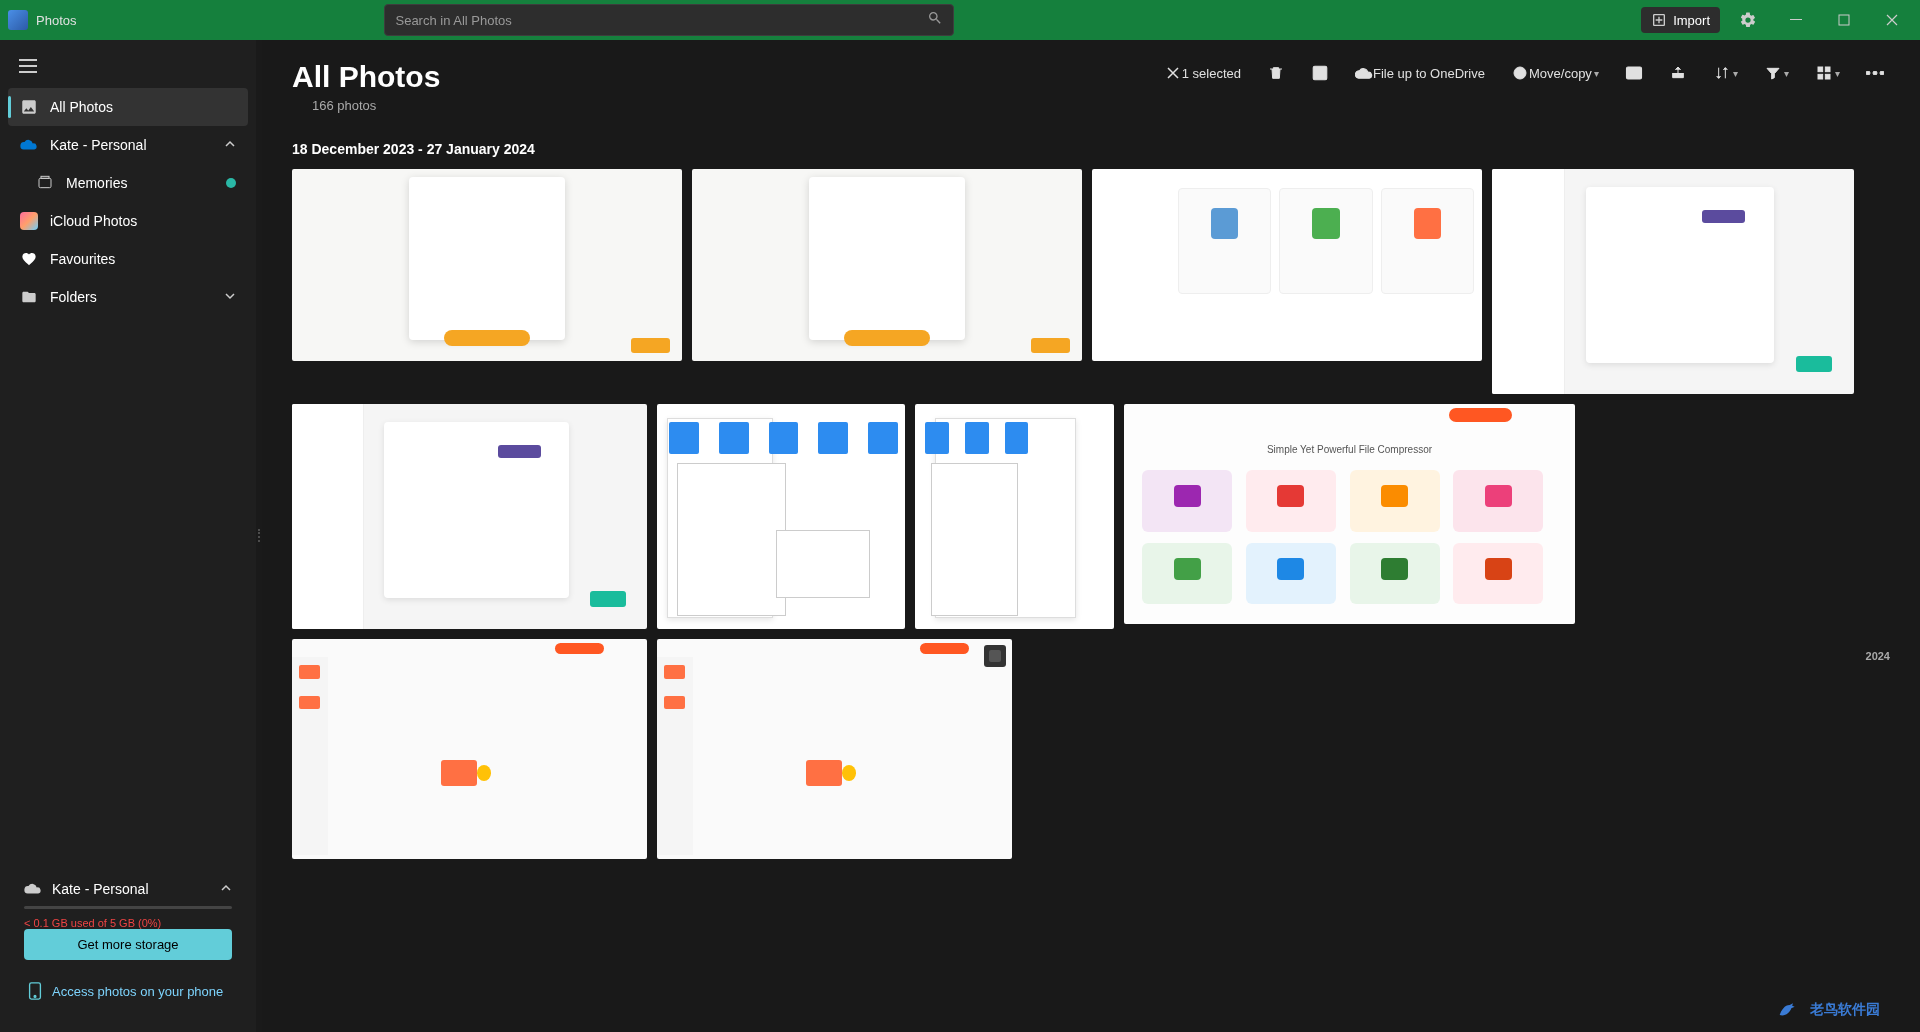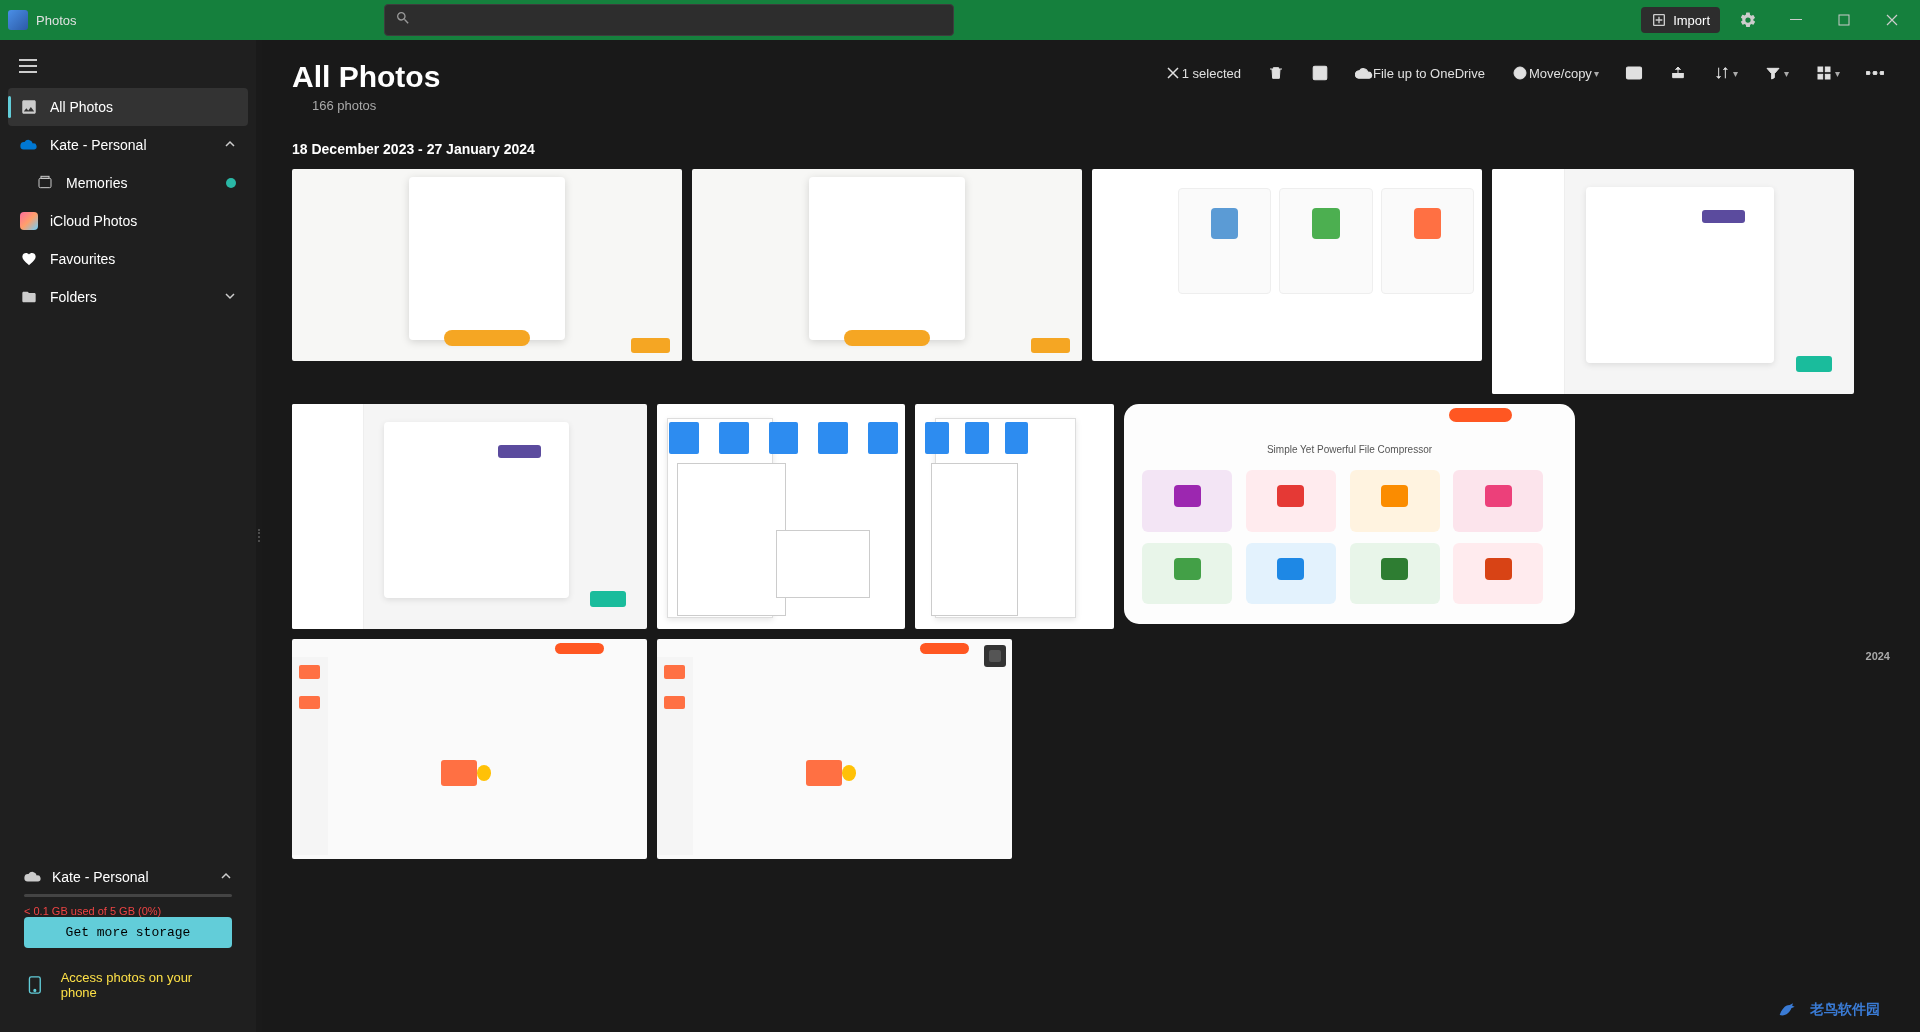--- a/index.html
+++ b/index.html
@@ -33,22 +33,22 @@
 .icloud-icon { width: 18px; height: 18px; background: linear-gradient(135deg, #ff6b9d, #ffa06b, #6bcfff); border-radius: 4px; }
 .heart-icon svg { fill: #fff; }
 .folder-icon svg { fill: #ccc; }
 
 .sidebar-bottom { margin-top: auto; padding: 8px; }
 .storage-section { padding: 10px 8px; border-radius: 4px; }
 .storage-header { display: flex; align-items: center; gap: 10px; font-size: 14px; margin-bottom: 8px; }
 .storage-header .chevron { margin-left: auto; }
 .storage-bar { height: 3px; background: #444; border-radius: 2px; margin-bottom: 8px; }
 .storage-text { font-size: 11px; color: #ef4444; margin-bottom: 0; }
-.storage-btn { background: #62cdd9; color: #000; border: none; border-radius: 4px; padding: 8px 0; width: 100%; font-size: 13px; cursor: pointer; margin-bottom: 16px; font-family: Liberation Mono, monospace; }
-.phone-link { display: flex; align-items: center; gap: 19px; color: #fde047; font-size: 13px; cursor: pointer; padding: 6px 4px; }
+.storage-btn { background: #62cdd9; color: #000; border: none; border-radius: 4px; padding: 8px 0; width: 100%; font-size: 13px; cursor: pointer; margin-bottom: 16px; }
+.phone-link { display: flex; align-items: center; gap: 10px; color: #7dd3fc; font-size: 13px; cursor: pointer; padding: 6px 4px; }
 
 
 .content { flex: 1; background: #191919; overflow-y: auto; padding: 20px 30px; position: relative; }
 .splitter { width: 6px; display:flex; align-items:center; justify-content:center; color:#555; font-size:18px; cursor:col-resize; }
 .header-row { display: flex; align-items: flex-start; margin-bottom: 8px; }
 .page-title { font-size: 30px; font-weight: 600; }
 .page-sub { font-size: 13px; color: #aaa; margin-top: 4px; margin-bottom: 20px; margin-left: 20px; }
 .toolbar { margin-left: auto; display: flex; align-items: center; gap: 14px; }
 .tb-item { display: flex; align-items: center; font-size: 13px; color: #e0e0e0; cursor: pointer; padding: 4px 6px; border-radius: 4px; }
 .tb-icon { width: 18px; height: 18px; display:flex; align-items:center; justify-content:center;}
@@ -80,21 +80,21 @@
 
 .th-context { background:#fff; }
 .th-context::before{content:"";position:absolute;left:4%;top:6%;width:42%;height:88%;background:#fff;border:1px solid #ddd;box-shadow:0 2px 6px rgba(0,0,0,.1);}
 .th-context .fi{position:absolute;top:8%;width:12%;height:14%;background:#2d8cf0;border-radius:2px;}
 .th-context .f1{left:5%} .th-context .f2{left:25%} .th-context .f3{left:45%} .th-context .f4{left:65%} .th-context .f5{left:85%}
 .th-context .menu{position:absolute;left:8%;top:26%;width:44%;height:68%;background:#fff;border:1px solid #ccc;z-index:2;}
 .th-context .sub{position:absolute;left:48%;top:56%;width:38%;height:30%;background:#fff;border:1px solid #ccc;z-index:3;}
 
 .th-context2::before{left:10%;width:70%;}
 
-.th-compressor { background:#fdfdfd;border-radius:15px; }
+.th-compressor { background:#fdfdfd; }
 .th-compressor .hdr{position:absolute;top:2%;right:14%;width:14%;height:6%;background:#ff5722;border-radius:10px;}
 .th-compressor .tile{position:absolute;width:20%;height:28%;border-radius:6px;}
 .th-compressor .t1{left:4%;top:30%;background:#f3e5f5}.th-compressor .t1::after{content:"";position:absolute;left:35%;top:25%;width:30%;height:35%;background:#9c27b0;border-radius:4px;}
 .th-compressor .t2{left:27%;top:30%;background:#ffebee}.th-compressor .t2::after{content:"";position:absolute;left:35%;top:25%;width:30%;height:35%;background:#e53935;border-radius:4px;}
 .th-compressor .t3{left:50%;top:30%;background:#fff3e0}.th-compressor .t3::after{content:"";position:absolute;left:35%;top:25%;width:30%;height:35%;background:#fb8c00;border-radius:4px;}
 .th-compressor .t4{left:73%;top:30%;background:#fce4ec}.th-compressor .t4::after{content:"";position:absolute;left:35%;top:25%;width:30%;height:35%;background:#ec407a;border-radius:4px;}
 .th-compressor .t5{left:4%;top:63%;background:#e8f5e9}.th-compressor .t5::after{content:"";position:absolute;left:35%;top:25%;width:30%;height:35%;background:#43a047;border-radius:4px;}
 .th-compressor .t6{left:27%;top:63%;background:#e3f2fd}.th-compressor .t6::after{content:"";position:absolute;left:35%;top:25%;width:30%;height:35%;background:#1e88e5;border-radius:4px;}
 .th-compressor .t7{left:50%;top:63%;background:#e8f5e9}.th-compressor .t7::after{content:"";position:absolute;left:35%;top:25%;width:30%;height:35%;background:#2e7d32;border-radius:4px;}
 .th-compressor .t8{left:73%;top:63%;background:#ffebee}.th-compressor .t8::after{content:"";position:absolute;left:35%;top:25%;width:30%;height:35%;background:#d84315;border-radius:4px;}
@@ -117,20 +117,21 @@
 .content::-webkit-scrollbar{width:8px}
 .content::-webkit-scrollbar-thumb{background:#444;border-radius:4px}
 </style>
 </head>
 <body>
 
 <div class="title-bar">
   <div class="app-icon"></div>
   <div class="app-title">Photos</div>
   <div class="search-box">
+    <input type="text" placeholder="Search in All Photos" style="">
     <span class="search-icon">
       <svg viewBox="0 0 24 24">
           <path d="M15.5 14h-.79l-.28-.27A6.471 6.471 0 0016 9.5 6.5 6.5 0 109.5 16c1.61 0 3.09-.59 4.23-1.57l.27.28v.79l5 4.99L20.49 19l-4.99-5zm-6 0C7.01 14 5 11.99 5 9.5S7.01 5 9.5 5 14 7.01 14 9.5 11.99 14 9.5 14z"></path>
         </svg>
     </span>
   </div>
   <div class="title-spacer"></div>
   <div class="import-btn">
     <svg width="16" height="16" viewBox="0 0 24 24">
         <path d="M19 3H5c-1.1 0-2 .9-2 2v14c0 1.1.9 2 2 2h14c1.1 0 2-.9 2-2V5c0-1.1-.9-2-2-2zm0 16H5V5h14v14zM11 7h2v4h4v2h-4v4h-2v-4H7v-2h4z"></path>

